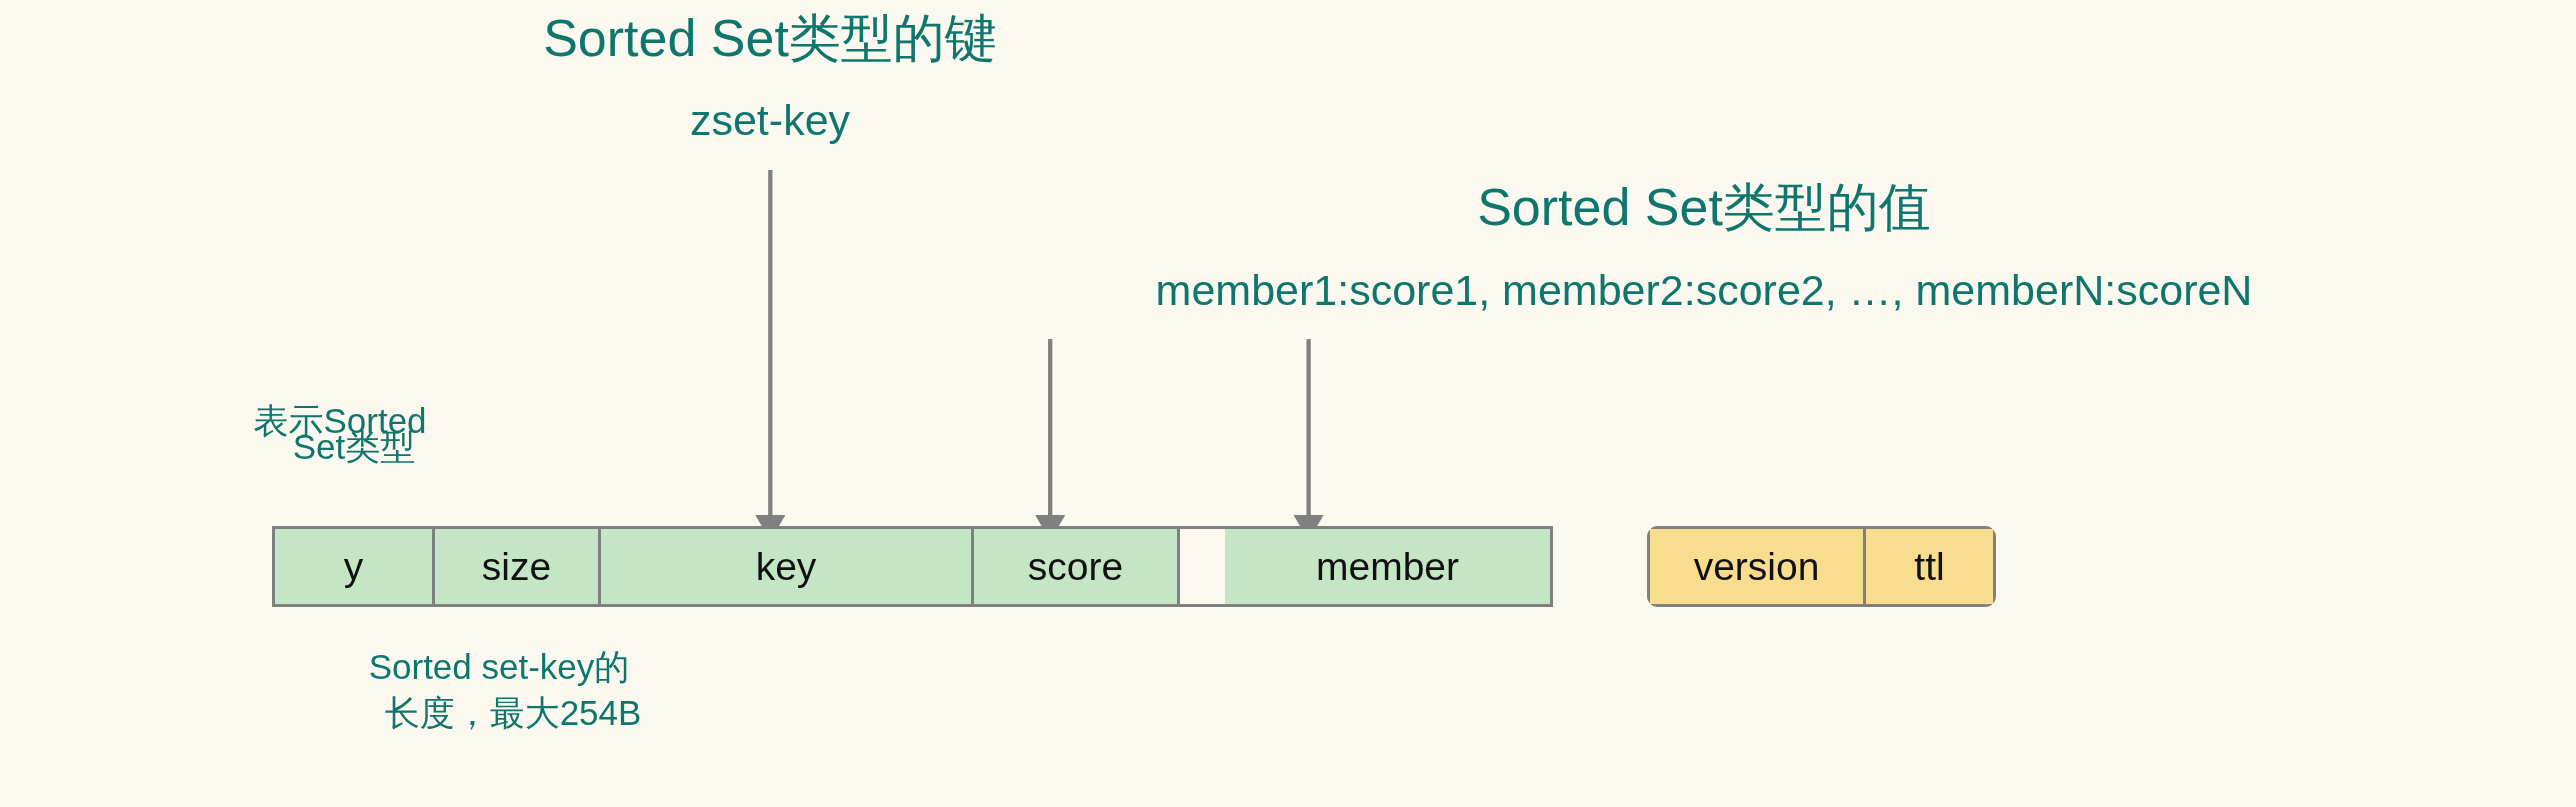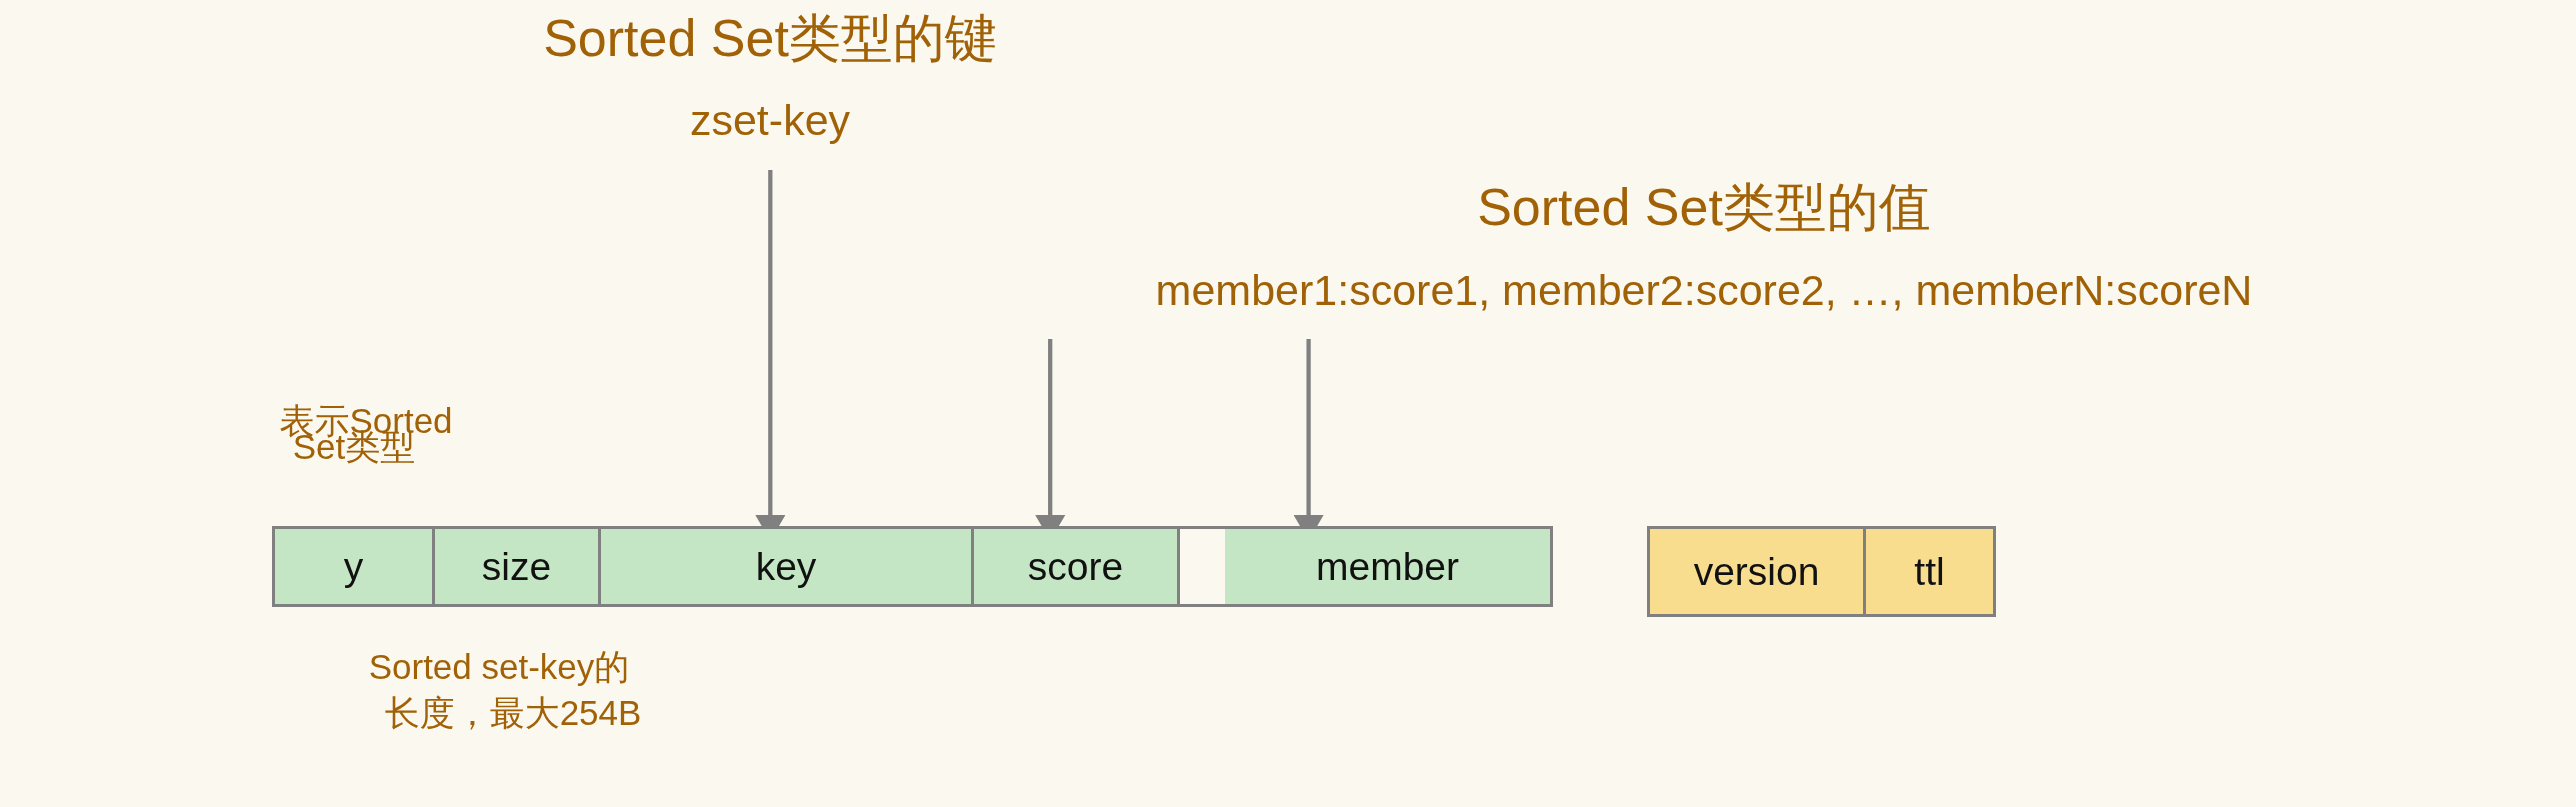--- a/index.html
+++ b/index.html
@@ -16,21 +16,21 @@
     position: relative;
     width: 2576px;
     height: 807px;
     background: #fbf9ef;
     overflow: hidden;
   }
   .center-txt {
     position: absolute;
     text-align: center;
     white-space: pre;
-    color: #a16207;
+    color: #0f766e;
     line-height: 1.22;
     transform: translateX(-50%);
   }
 
   
   .heading {
     font-size: 52px;
     font-weight: 400;
   }
   .subheading {
@@ -92,21 +92,21 @@
   </svg>
 
   <div class="center-txt heading" style="left:770px; top:6.9px;">Sorted Set类型的键</div>
 
   <div class="center-txt heading" style="left:1704px; top:176px;">Sorted Set类型的值</div>
 
   <div class="center-txt subheading" style="left:770px; top:94px;">zset-key</div>
 
   <div class="center-txt subheading" style="left:1704px; top:264px;">member1:score1, member2:score2, …, memberN:scoreN</div>
 
-  <div class="center-txt annot" style="left:366px; top:400px;">表示Sorted</div>
+  <div class="center-txt annot" style="left:340px; top:400px;">表示Sorted</div>
   <div class="center-txt annot" style="left:354px; top:426px;">Set类型</div>
 
   <div class="center-txt annot" style="left:499px; top:646px;">Sorted set-key的</div>
   <div class="center-txt annot" style="left:513px; top:692px;">长度，最大254B</div>
 
   <div class="record" id="record-green" style="left:272px; top:526px; height:81px;">
       <div class="cell green" style="width: 160px;">
         <span>y</span>
       </div>
       <div class="cell green" style="width: 166px;">
@@ -116,21 +116,21 @@
         <span>key</span>
       </div>
       <div class="cell green" style="width: 206px;">
         <span>score</span>
       </div>
       <div class="cell green" style="width: 325px; margin-left: 45px;">
         <span>member</span>
       </div>
     </div>
 
-  <div class="record" id="record-yellow" style="left:1647px; top:526px; height:91px;">
+  <div class="record" id="record-yellow" style="left:1647px; top:526px; height:81px;border-radius:11px;">
       <div class="cell yellow" style="width: 216px;">
         <span>version</span>
       </div>
       <div class="cell yellow" style="width: 127px;">
         <span>ttl</span>
       </div>
     </div>
 
 </div>
 

